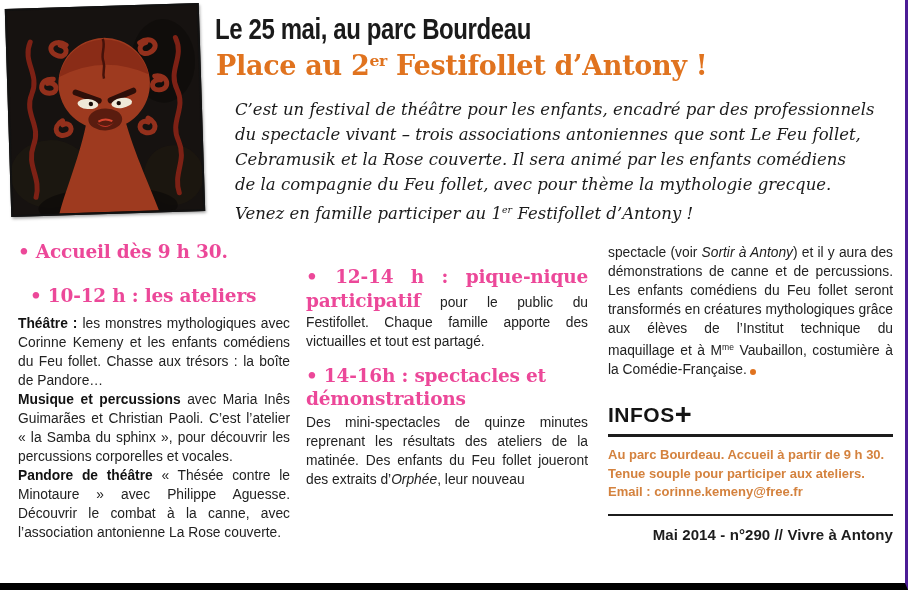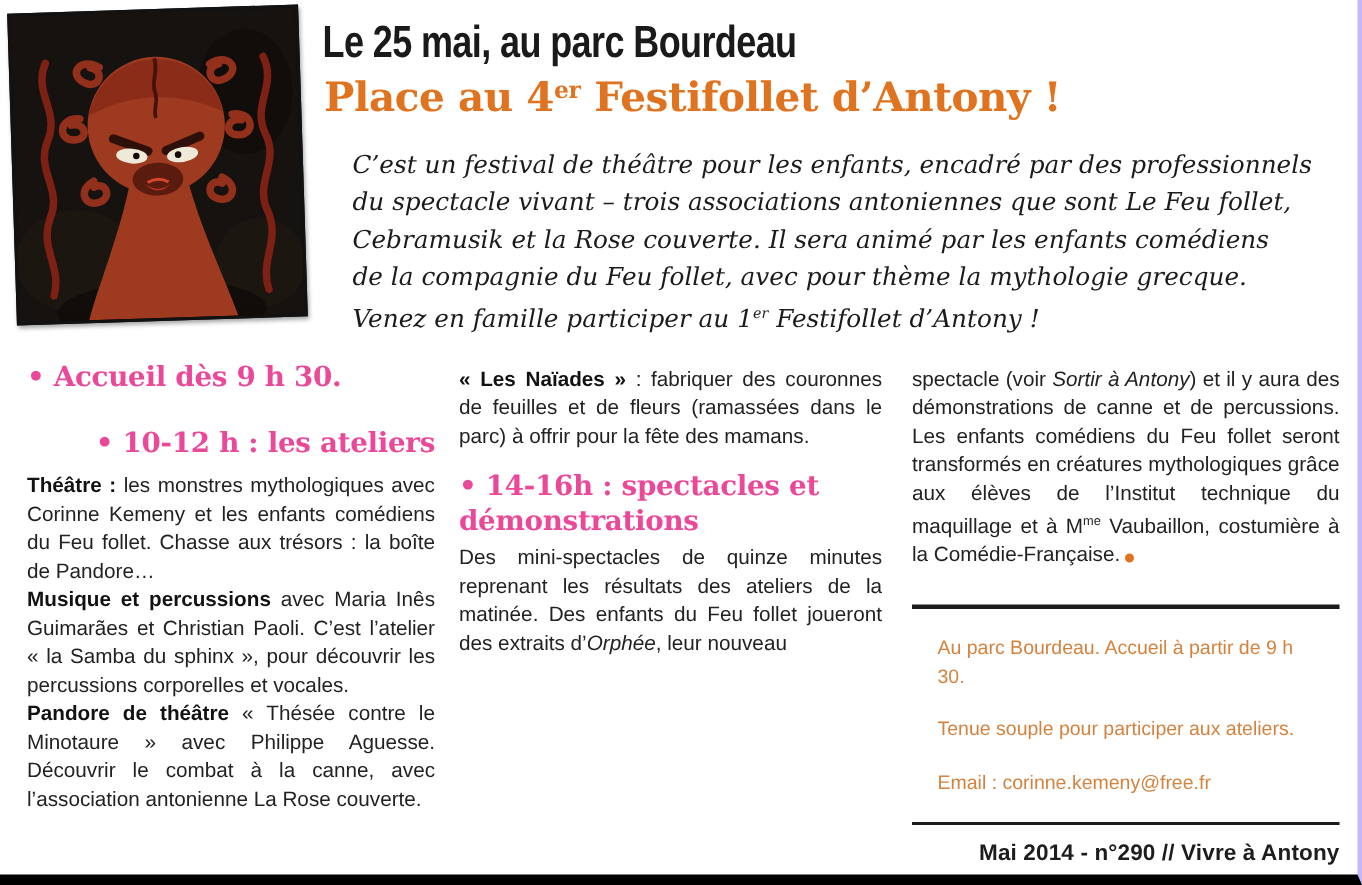--- a/index.html
+++ b/index.html
@@ -3,21 +3,21 @@
 <meta charset="utf-8">
 <style>
   * { margin:0; padding:0; box-sizing:border-box; }
   html,body { width:908px; height:590px; }
   body {
     font-family:"Liberation Sans", sans-serif;
     background:#ffffff; color:#231f20; position:relative; overflow:hidden;
   }
   .page {
     position:absolute; inset:0; background:#fff;
-    border-right:3px solid #c4b5fd; border-bottom:7px solid #000;
+    border-right:3px solid #4c1d95; border-bottom:7px solid #000;
   }
 
   
   .photo {
     position:absolute; left:8px; top:6px; width:194px; height:208px;
     transform:rotate(-1.8deg); transform-origin:center;
     border:2px solid #121212; background:#161210;
     box-shadow:1px 2px 3px rgba(0,0,0,.35);
   }
   .photo svg { display:block; width:100%; height:100%; }
@@ -48,21 +48,21 @@
   .col { position:absolute; top:238px; }
   .col1 { left:18px;  width:272px; }
   .col2 { left:306px; width:282px; }
   .col3 { left:608px; width:285px; }
 
   .oh {
     font-family:"DejaVu Serif", serif; font-weight:bold;
     font-size:18.5px; line-height:23px; color:#ec4899; letter-spacing:-.2px;
   }
   .h-accueil { margin:2px 0 21px 0; }
-  .h-ateliers { margin:0 0 7px 0;text-align:right; }
+  .h-ateliers { margin:0 0 7px 12px; }
 
   .bt {
     font-size:13.8px; line-height:19px; text-align:justify; color:#222;
   }
   .bt b { color:#121212; }
   .it { font-style:italic; }
   .supm { font-size:62%; vertical-align:5px; }
 
   .block-naiades { margin-top:5px; }
   .block-pique { margin-top:27px; }
@@ -77,21 +77,21 @@
 
   
   .infos { margin-top:24px; }
   .infos-title {
     font-weight:bold; font-size:21px; letter-spacing:.5px; color:#141414;
   }
   .infos-plus { font-size:29px; font-weight:bold; line-height:0; vertical-align:-2px; letter-spacing:0; }
   .rule { border-top:3px solid #1c1c1c; margin:7px 0 9px 0; }
   .rule-thin { border-top:2px solid #1c1c1c; margin:12px 0 8px 0; }
   .info-text { color:#d4823e; font-size:13px; line-height:18.5px; }
-  .info-text .iline2 { margin:17px; }
+  .info-text .iline2 { margin:0;font-weight:bold; }
 
   .footer {
     text-align:right; font-weight:bold; font-size:15px; color:#1d1d1d;
     letter-spacing:.1px; padding-top:2px;
   }
 </style>
 </head>
 <body>
 
 <div class="page">
@@ -131,48 +131,49 @@
       <circle cx="81" cy="96" r="2.2" fill="#170b07"></circle>
       <circle cx="109" cy="96" r="2.2" fill="#170b07"></circle>
 
       <ellipse cx="95" cy="112" rx="17" ry="11" fill="#5a1c0f"></ellipse>
       <path d="M86,115 q9,7 18,0 q-9,9 -18,0 z" fill="#c13527"></path>
       <path d="M88,114 q7,-4 14,0" stroke="#d8452f" stroke-width="2" fill="none"></path>
     </svg>
   </div>
 
   <div class="kicker">Le 25 mai, au parc Bourdeau</div>
-  <div class="title"><span>Place au 4</span><sup>er</sup><span> Festifollet d’Antony !</span></div>
+  <div class="title"><span>Place au 2</span><sup>er</sup><span> Festifollet d’Antony !</span></div>
 
   <div class="intro">
     <div class="iline">C’est un festival de théâtre pour les enfants, encadré par des professionnels</div>
     <div class="iline">du spectacle vivant – trois associations antoniennes que sont Le Feu follet,</div>
     <div class="iline">Cebramusik et la Rose couverte. Il sera animé par les enfants comédiens</div>
     <div class="iline">de la compagnie du Feu follet, avec pour thème la mythologie grecque.</div>
     <div class="iline"><span>Venez en famille participer au 1</span><sup>er</sup><span> Festifollet d’Antony !</span></div>
   </div>
 
   <div class="col col1">
     <div class="oh h-accueil">• Accueil dès 9 h 30.</div>
     <div class="oh h-ateliers">• 10-12 h : les ateliers</div>
     <p class="bt"><b>Théâtre :</b><span> les monstres mythologiques avec Corinne Kemeny et les enfants comédiens du Feu follet. Chasse aux trésors : la boîte de Pandore…</span></p>
     <p class="bt"><b>Musique et percussions</b><span> avec Maria Inês Guimarães et Christian Paoli. C’est l’atelier « la Samba du sphinx », pour découvrir les percussions corporelles et vocales.</span></p>
     <p class="bt"><b>Pandore de théâtre</b><span> « Thésée contre le Minotaure » avec Philippe Aguesse. Découvrir le combat à la canne, avec l’association antonienne La Rose couverte.</span></p>
   </div>
 
   <div class="col col2">
-    <p class="bt block-naiades"><b>« Les Naïades »</b><span> : fabriquer des couronnes de feuilles et de fleurs (ramassées dans le parc) à offrir pour la fête des mamans.</span></p>
+    <p class="bt block-pique"><span class="oh">• 12-14 h : pique-nique participatif</span><span> pour le public du Festifollet. Chaque famille apporte des victuailles et tout est partagé.</span></p>
     <div class="oh h-spectacles">• 14-16h : spectacles et démonstrations</div>
     <p class="bt"><span>Des mini-spectacles de quinze minutes reprenant les résultats des ateliers de la matinée. Des enfants du Feu follet joueront des extraits d’</span><span class="it">Orphée</span><span>, leur nouveau</span></p>
   </div>
 
   <div class="col col3">
     <p class="bt" style="margin-top:5px;"><span>spectacle (voir </span><span class="it">Sortir à Antony</span><span>) et il y aura des démonstrations de canne et de percussions. Les enfants comédiens du Feu follet seront transformés en créatures mythologiques grâce aux élèves de l’Institut technique du maquillage et à M</span><sup class="supm">me</sup><span> Vaubaillon, costumière à la Comédie-Française.</span><span class="end-ring"></span></p>
 
     <div class="infos">
+      <div class="infos-title"><span>INFOS</span><span class="infos-plus">+</span></div>
       <div class="rule"></div>
       <div class="info-text">
         <div class="iline2">Au parc Bourdeau. Accueil à partir de 9 h 30.</div>
         <div class="iline2">Tenue souple pour participer aux ateliers.</div>
         <div class="iline2">Email : corinne.kemeny@free.fr</div>
       </div>
       <div class="rule-thin"></div>
       <div class="footer">Mai 2014 - n°290 // Vivre à Antony</div>
     </div>
   </div>

